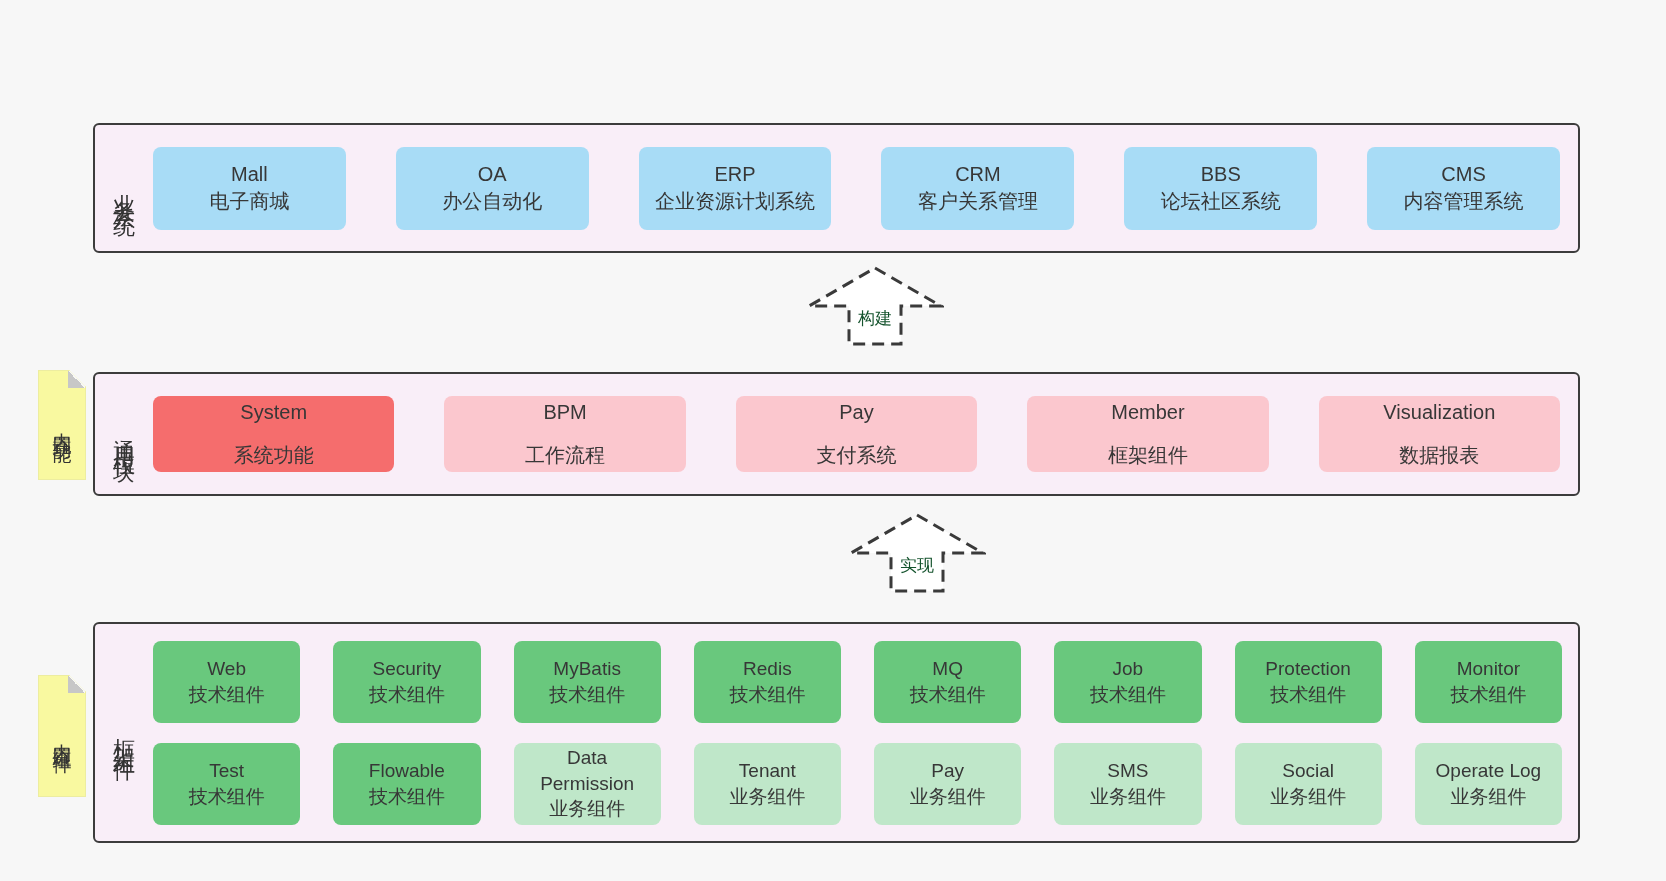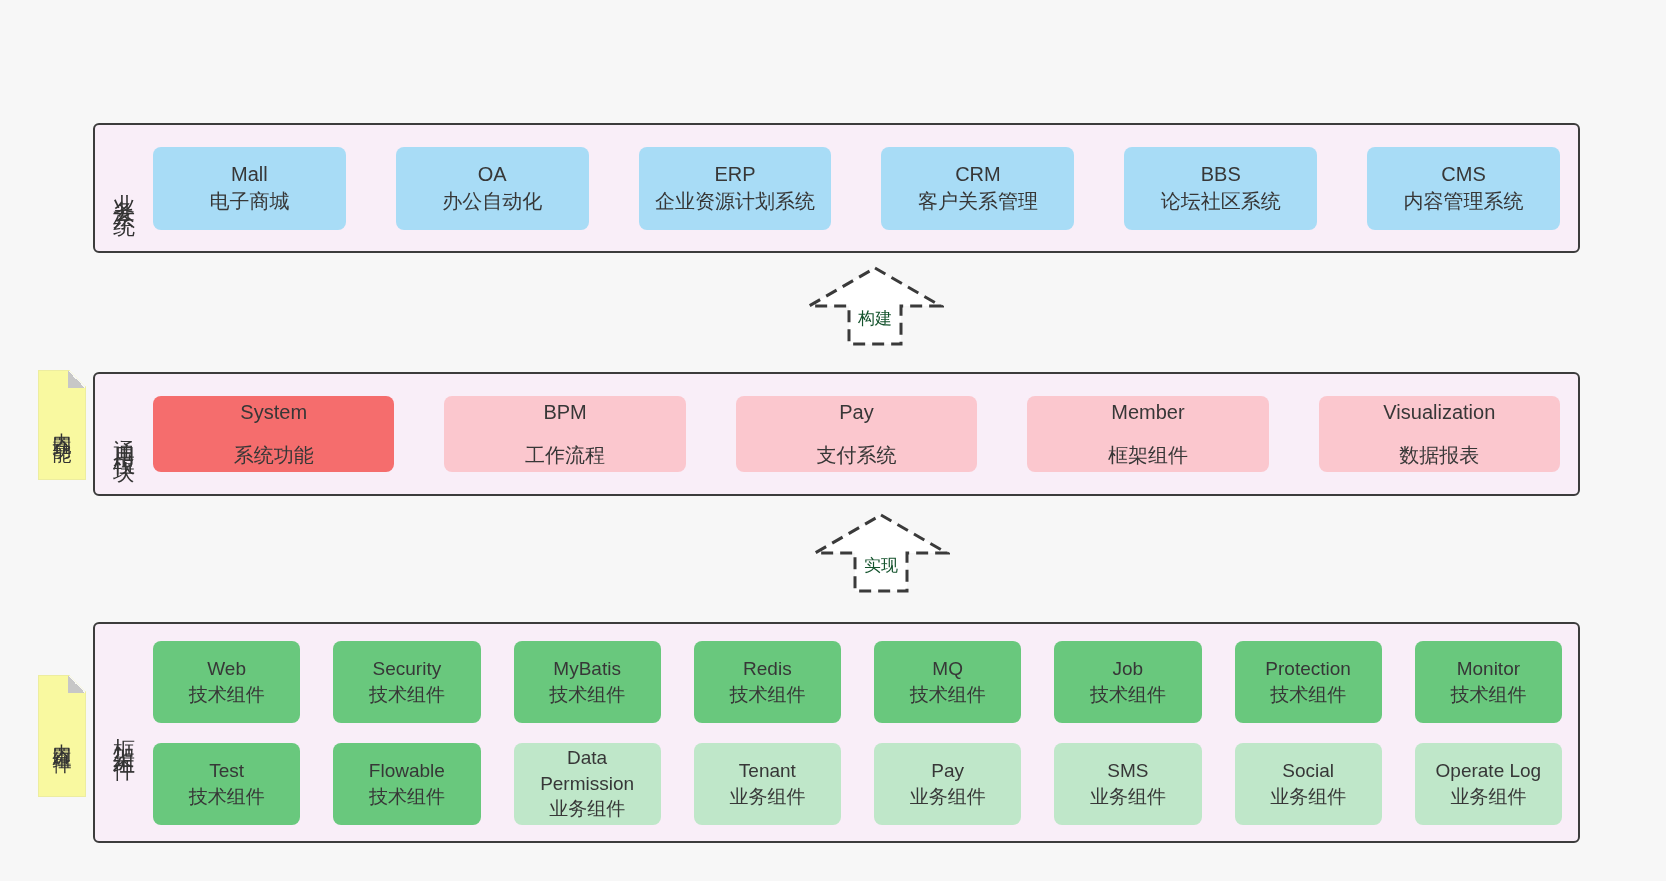--- a/index.html
+++ b/index.html
@@ -62,21 +62,21 @@
 
   .blue        { background:#a8dcf6; }
   .red         { background:#f56d6d; }
   .pink        { background:#fbc7ce; }
   .green       { background:#69c87d;text-align:right; }
   .green-light { background:#bfe7c9; }
 
   
   .arrow { position:absolute; width:138px; height:82px; }
   .arrow-build     { left:806px; top:265px; }
-  .arrow-implement { left:812px; top:512px; }
+  .arrow-implement { left:848px; top:512px; }
   .arrow svg { position:absolute; inset:0; width:100%; height:100%; }
   .arrow-label {
     position:absolute; left:50%; top:42px;
     transform:translateX(-50%);
     font-size:17px; color:#14532d; white-space:nowrap;
   }
 
   
   .tag {
     position:absolute;

